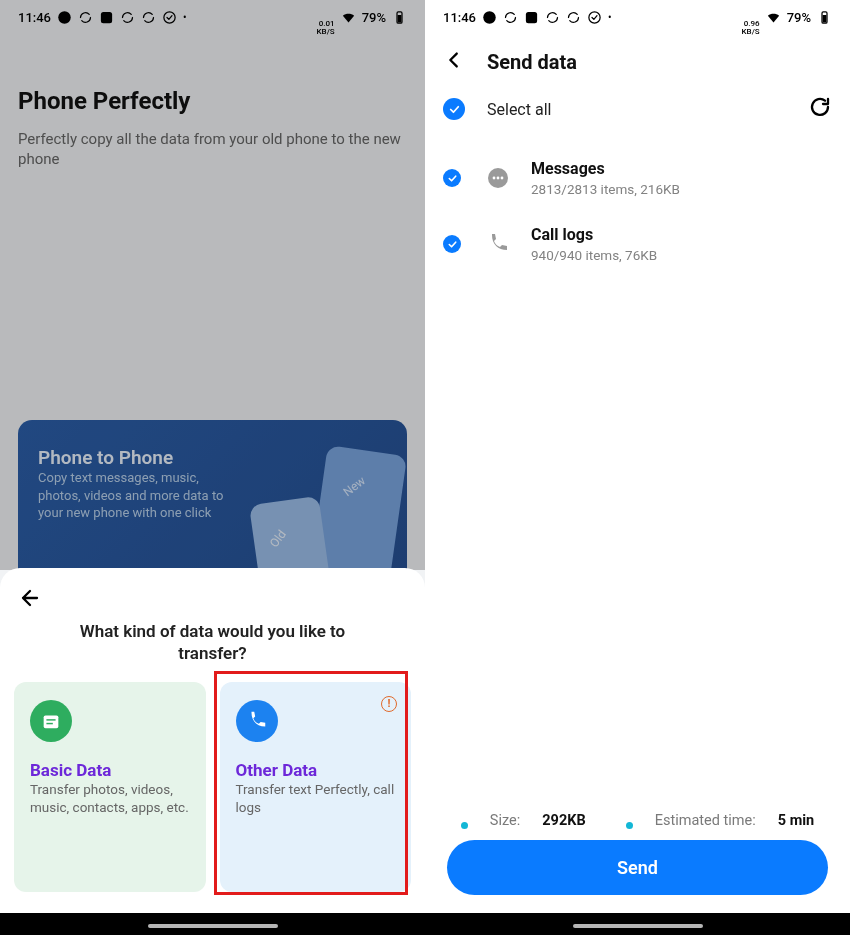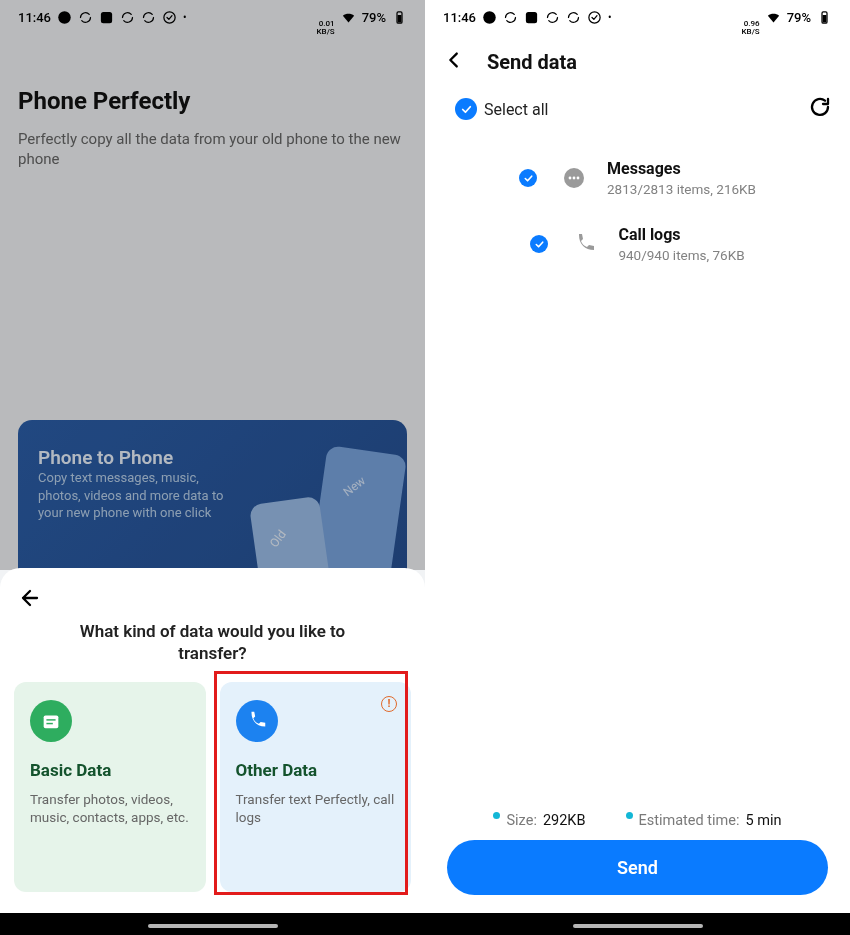--- a/index.html
+++ b/index.html
@@ -33,55 +33,55 @@
   .sheet { position: absolute; left: 0; right: 0; bottom: 22px; height: 345px; background: #fff; border-radius: 20px 20px 0 0; z-index: 10; padding: 18px 14px 0 14px; }
   .sheet-back { position: absolute; left: 18px; top: 18px; }
   .sheet-title { text-align: center; font-size: 17px; font-weight: 600; color: #222; margin-top: 34px; line-height: 1.3; padding: 0 30px; }
   .cards { display: flex; gap: 14px; margin-top: 18px; }
   .card { flex: 1; border-radius: 12px; padding: 18px 16px 22px 16px; position: relative; min-height: 210px; }
   .card.basic { background: #e6f4ea; }
   .card.other { background: #e4f1fb; }
   .card-icon { width: 42px; height: 42px; border-radius: 50%; margin-bottom: 18px; display: flex; align-items: center; justify-content: center; }
   .card-icon.green { background: #2ead5f; }
   .card-icon.blue  { background: #1c82f0; }
-  .card-title { font-size: 17px; font-weight: 700; color: #14532d; margin-bottom: 10px; }
+  .card-title { font-size: 17px; font-weight: 700; color: #6d28d9; }
   .card-sub   { font-size: 13.5px; color: #666; line-height: 1.35; }
   .card-alert { position: absolute; top: 14px; right: 14px; width: 16px; height: 16px; border: 1.5px solid #e06a2c; border-radius: 50%; color: #e06a2c; font-size: 11px; line-height: 14px; text-align: center; font-weight: 700; }
 
   .navbar { position: absolute; left: 0; right: 0; bottom: 0; height: 22px; background: #000; }
   .navbar::after { content: ""; position: absolute; left: 50%; bottom: 7px; transform: translateX(-50%); width: 130px; height: 4px; border-radius: 3px; background: #b5b5b5; }
 
   .hl { position: absolute; border: 3px solid #e21b1b; z-index: 30; pointer-events: none; }
   .hl-card  { left: 214px; top: 671px; width: 194px; height: 224px; }
 
   
   .right { background: #fff; }
   .right .statusbar { color: #000; }
   .hdr { display: flex; align-items: center; gap: 22px; padding: 14px 18px 10px 18px; }
   .hdr-title { font-size: 20px; font-weight: 700; color: #111; }
 
-  .row { display: flex; align-items: center; padding: 10px 18px; justify-content: center; }
+  .row { display: flex; align-items: center; padding: 10px 18px; }
   .chk { width: 22px; height: 22px; border-radius: 50%; background: #0a7bff; display: flex; align-items: center; justify-content: center; flex-shrink: 0; }
   .chk svg { width: 13px; height: 13px; }
   .chk.small { width: 18px; height: 18px; }
   .chk.small svg { width: 11px; height: 11px; }
 
   .selectall { justify-content: space-between; margin-bottom: 12px; }
-  .selectall-left { display: flex; align-items: center; gap: 7px; font-size: 16px; color: #222; margin-left: 12px; }
+  .selectall-left { display: flex; align-items: center; gap: 22px; font-size: 16px; color: #222; }
 
   .item { gap: 20px; padding: 14px 18px; }
   .item-ico { width: 26px; height: 26px; display: flex; align-items: center; justify-content: center; color: #8c8c8c; margin-left: 4px; }
   .item-txt .t1 { font-size: 16px; font-weight: 700; color: #111; }
   .item-txt .t2 { font-size: 13.5px; color: #828282; margin-top: 3px; }
 
   .footer-info { position: absolute; left: 0; right: 0; bottom: 106px; display: flex; justify-content: center; gap: 40px; font-size: 14.5px; color: #222; }
-  .fi { display: flex; align-items: flex-start; gap: 6px; }
+  .fi { display: flex; align-items: flex-end; gap: 22px; }
   .dot { width: 7px; height: 7px; border-radius: 50%; background: #13b7d6; display: inline-block; }
   .fi .lbl { color: #7a7a7a; }
-  .fi .val { font-weight: 400; color: #111; }
+  .fi .val { font-weight: 700; color: #111; }
 
   .send-btn { position: absolute; left: 22px; right: 22px; bottom: 40px; height: 55px; border-radius: 30px; background: #0a7bff; color: #fff; font-size: 18px; font-weight: 600; display: flex; align-items: center; justify-content: center; }
 
   .right .navbar { background: #000; }
 
   
   .stroke  { stroke: currentColor; fill: none; stroke-width: 2; stroke-linecap: round; stroke-linejoin: round; }
   .fillc   { fill: currentColor; }
 </style>
 </head>

